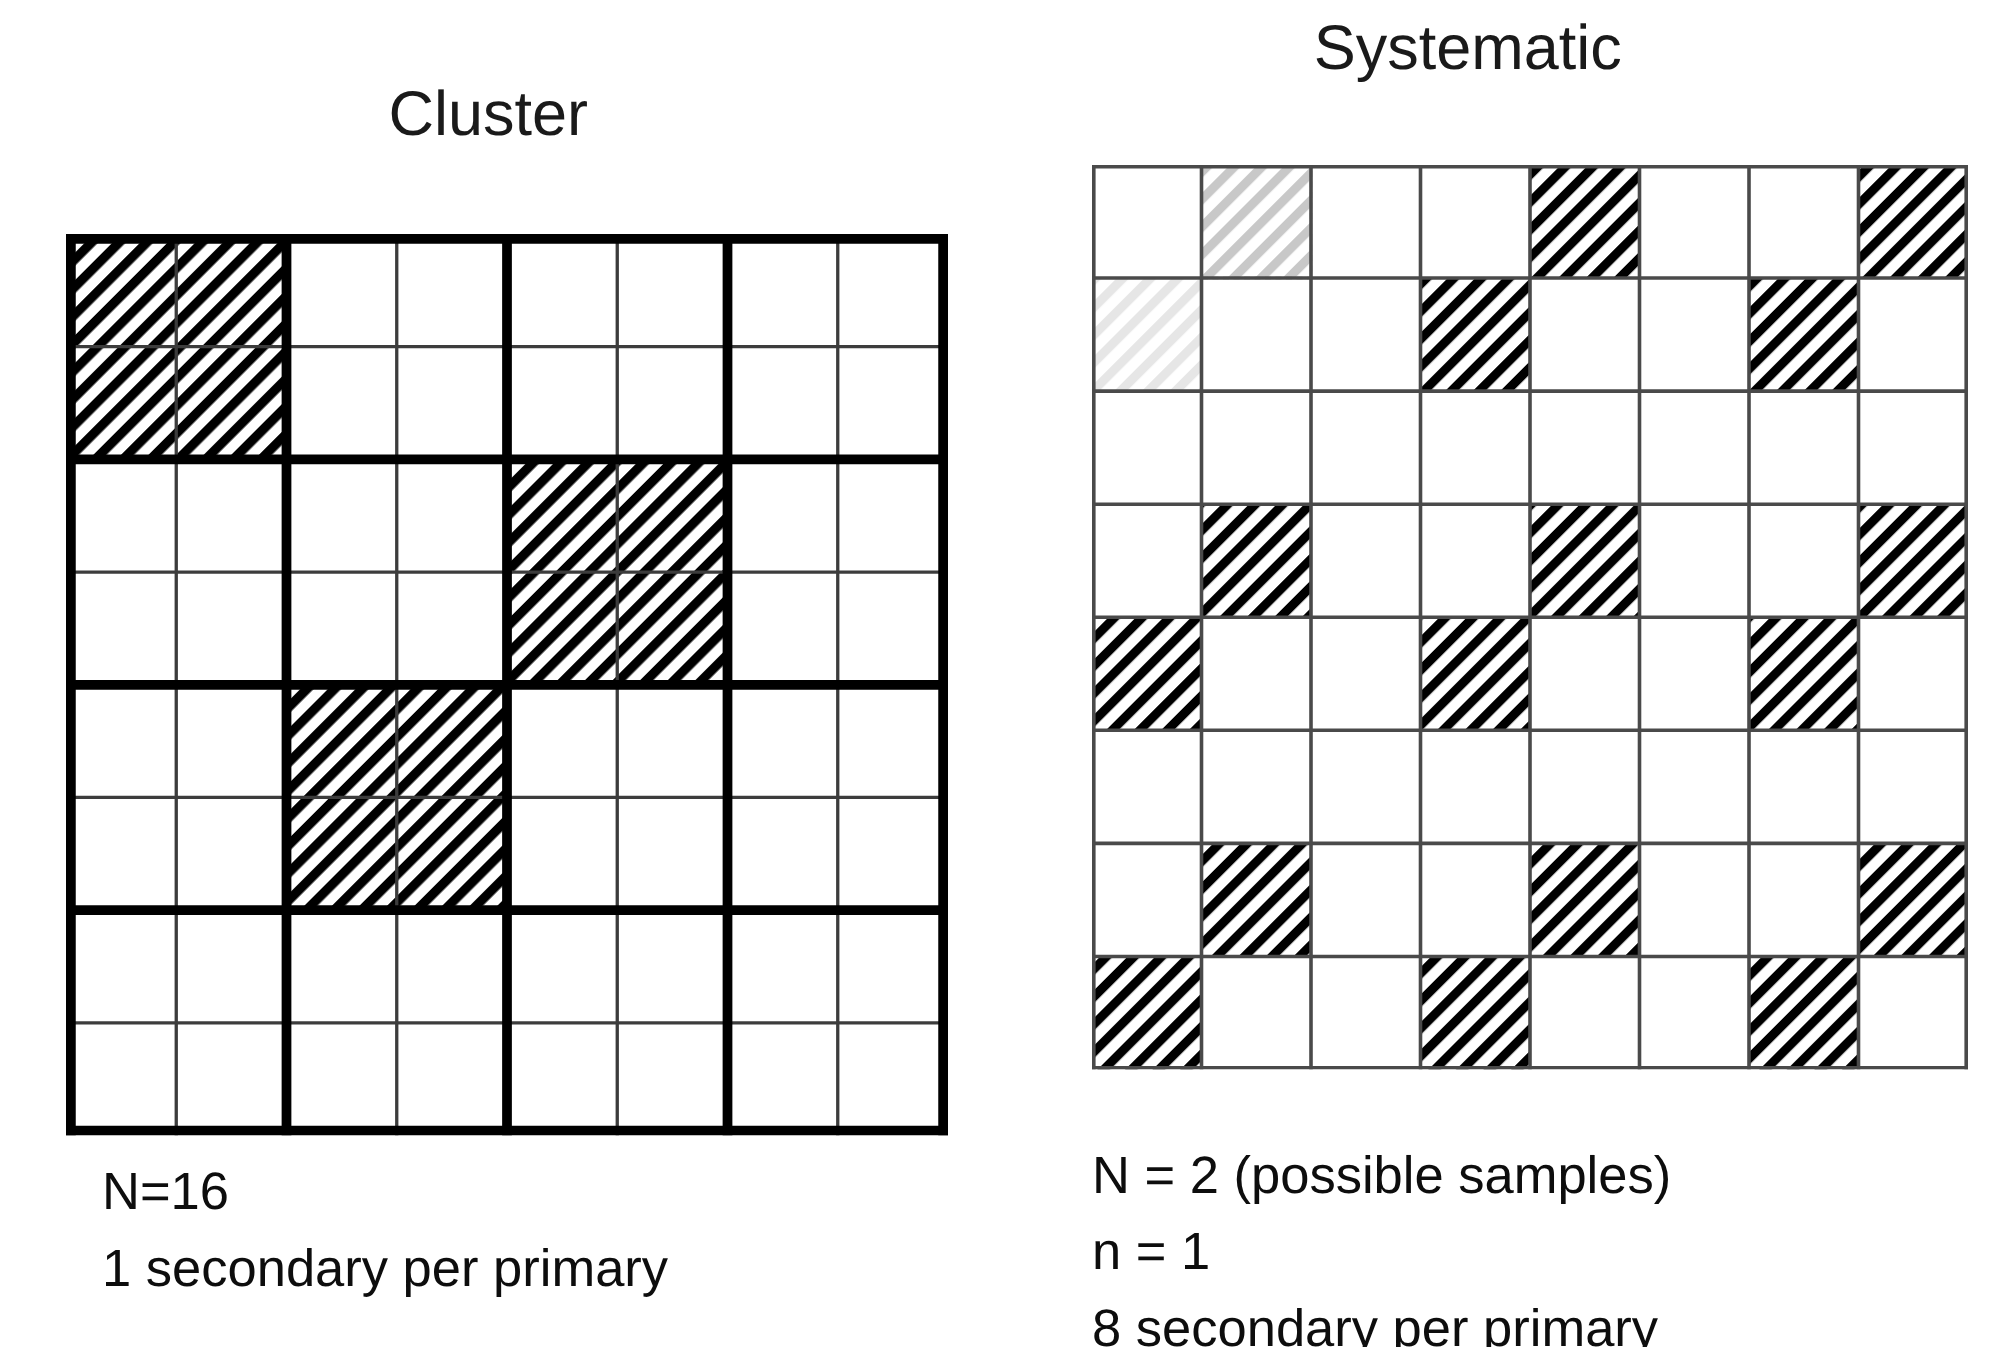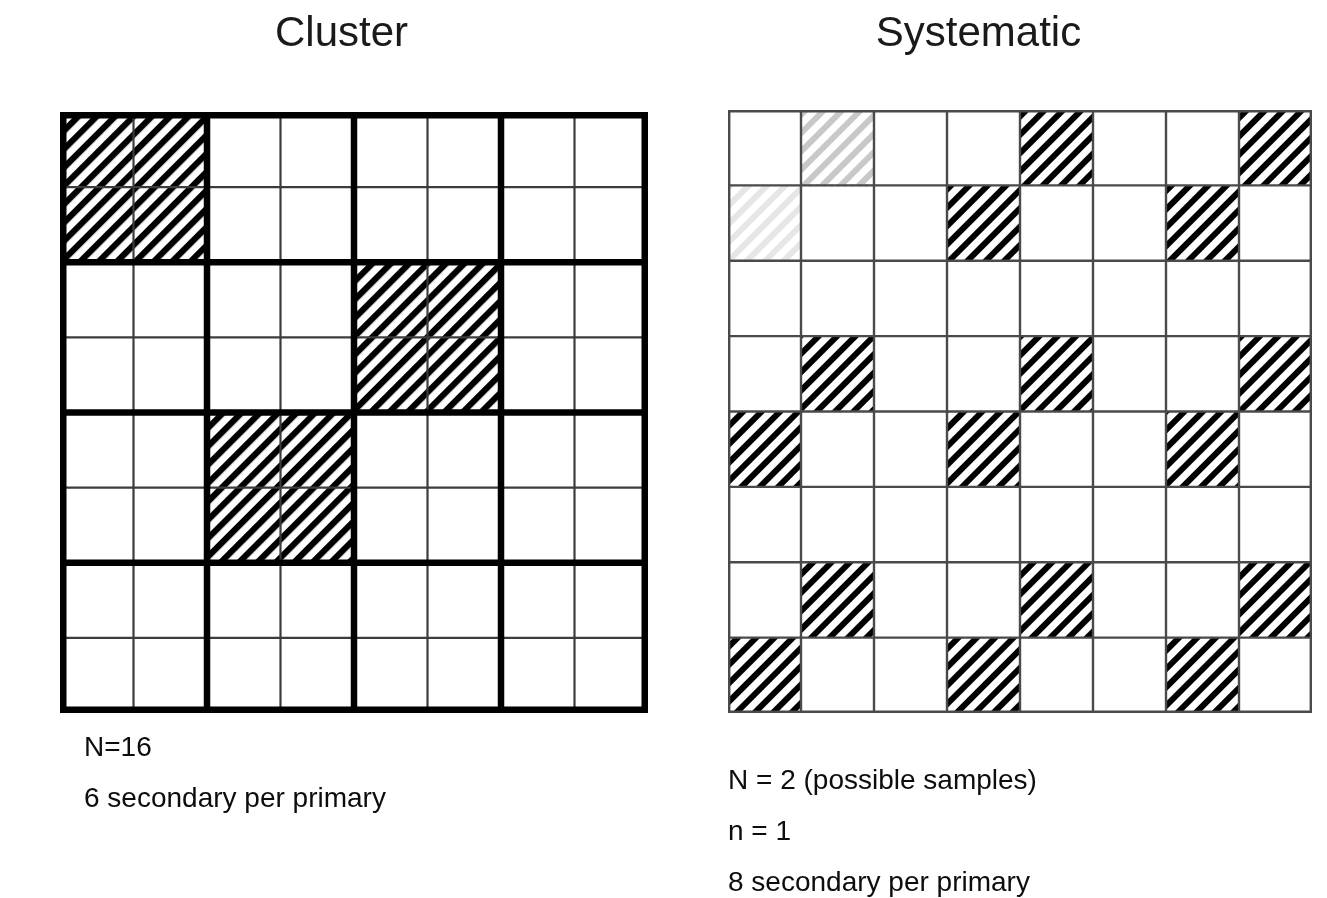--- a/index.html
+++ b/index.html
@@ -15,21 +15,21 @@
     font-family: "Liberation Sans", sans-serif;
     color: #000000;
     overflow: hidden;
   }
 
   
   .panel {
     position: absolute;
     top: 0;
   }
-  #cluster-panel  { left: 16px;   width: 663px; height: 758px; }
+  #cluster-panel  { left: 0px;   width: 663px; height: 758px; margin-top: 44px; }
   #systematic-panel { left: 664px; width: 663px; height: 751px; }
 
   
   .panel-title {
     position: absolute;
     top: 6px;
     width: 100%;
     text-align: center;
     font-family: "Liberation Sans", sans-serif;
     font-size: 42px;
@@ -53,21 +53,21 @@
     width: 584px; height: 603px;
   }
   #systematic-panel #systematic-grid-wrap { left: 64px; }
 
   .grid-svg { display: block; width: 100%; height: 100%; }
 
   
   .caption {
     position: absolute;
     font-family: "Liberation Sans", sans-serif;
-    font-size: 28px;
+    font-size: 35px;
     font-weight: 400;
     line-height: 1.0;
     color: #0d0d0d;
     white-space: nowrap;
   }
   #cluster-caption    { left: 68px; top: 733px; }
   #systematic-caption { left: 64px; top: 766px; }
   .caption-line { display: block; height: 51px; }
 </style>
 </head>
@@ -119,21 +119,21 @@
           <line x1="0" y1="450.75" x2="588" y2="450.75" stroke="#000000" stroke-width="6.5"></line>
           <line x1="441.00" y1="0" x2="441.00" y2="601" stroke="#000000" stroke-width="6.5"></line>
           <line x1="0" y1="597.75" x2="588" y2="597.75" stroke="#000000" stroke-width="6.5"></line>
           <line x1="584.75" y1="0" x2="584.75" y2="601" stroke="#000000" stroke-width="6.5"></line>
         </g>
     </svg>
   </div>
 
   <div class="caption" id="cluster-caption">
     <span class="caption-line">N=16</span>
-    <span class="caption-line">6 secondary per primary</span>
+    <span class="caption-line">1 secondary per primary</span>
   </div>
 </section>
 
 <section class="panel" id="systematic-panel">
 
   <div class="panel-title">Systematic</div>
 
   <div class="grid-wrap" id="systematic-grid-wrap">
     <svg class="grid-svg" id="systematic-svg" viewBox="0 0 584 603" preserveAspectRatio="none">
       <defs>

